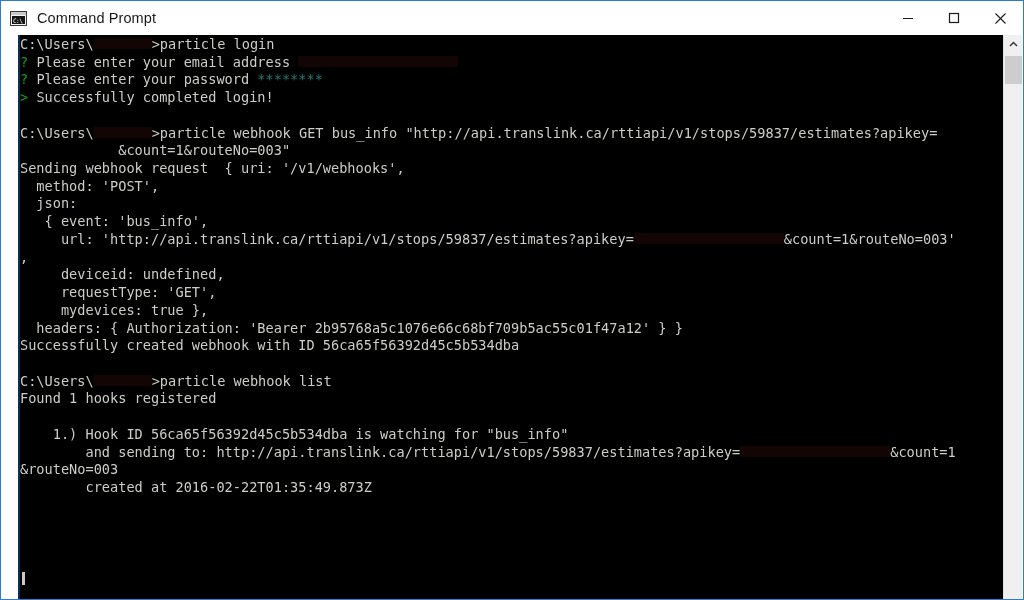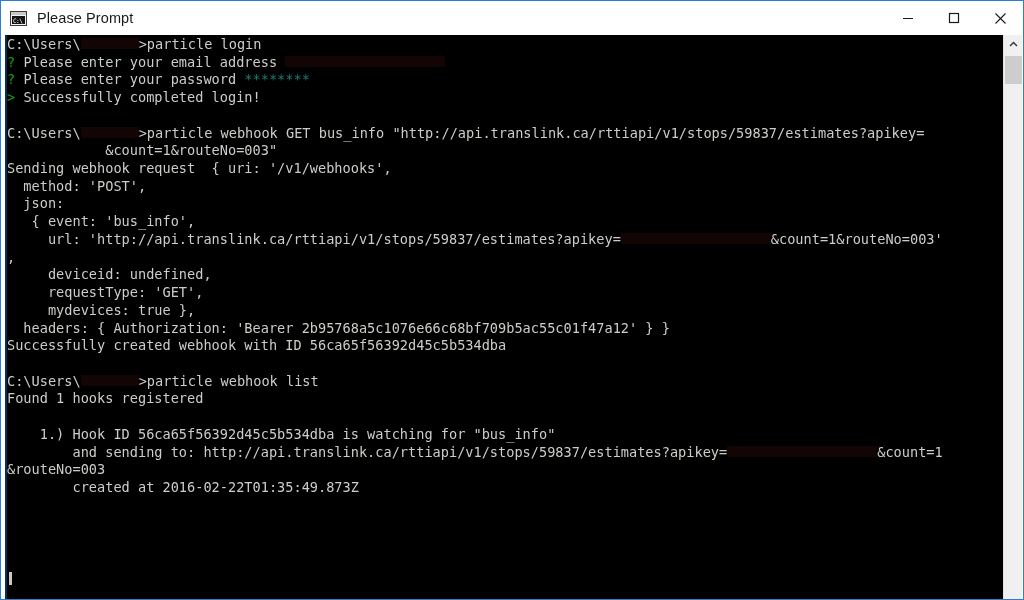--- a/index.html
+++ b/index.html
@@ -90,21 +90,21 @@
     display: flex;
     align-items: center;
     justify-content: center;
     background: transparent;
   }
   .winbtn svg { display: block; }
 
   
   .console {
     position: absolute;
-    left: 4px;
+    left: 17px;
     top: 34px;
     width: 1003px;
     height: 565px;
     background: #000000;
     overflow: hidden;
     box-sizing: border-box;
     border-left: 2px solid #0b2e55;
   }
   .screen {
     position: absolute;
@@ -183,21 +183,21 @@
 </head>
 <body>
 
 <div class="window">
 
   <div class="titlebar">
     <div class="title-icon">
       <div class="tbar"></div>
       <div class="tscreen">C:\</div>
     </div>
-    <div class="title-text">Please Prompt</div>
+    <div class="title-text">Command Prompt</div>
 
     <div class="wincontrols">
       <div class="winbtn">
         <svg width="12" height="12" viewBox="0 0 12 12" aria-hidden="true">
           <line x1="1" y1="6.5" x2="11" y2="6.5" stroke="#1a1a1a" stroke-width="1"></line>
         </svg>
       </div>
       <div class="winbtn">
         <svg width="12" height="12" viewBox="0 0 12 12" aria-hidden="true">
           <rect x="1.5" y="1.5" width="9" height="9" fill="none" stroke="#1a1a1a" stroke-width="1.2"></rect>

